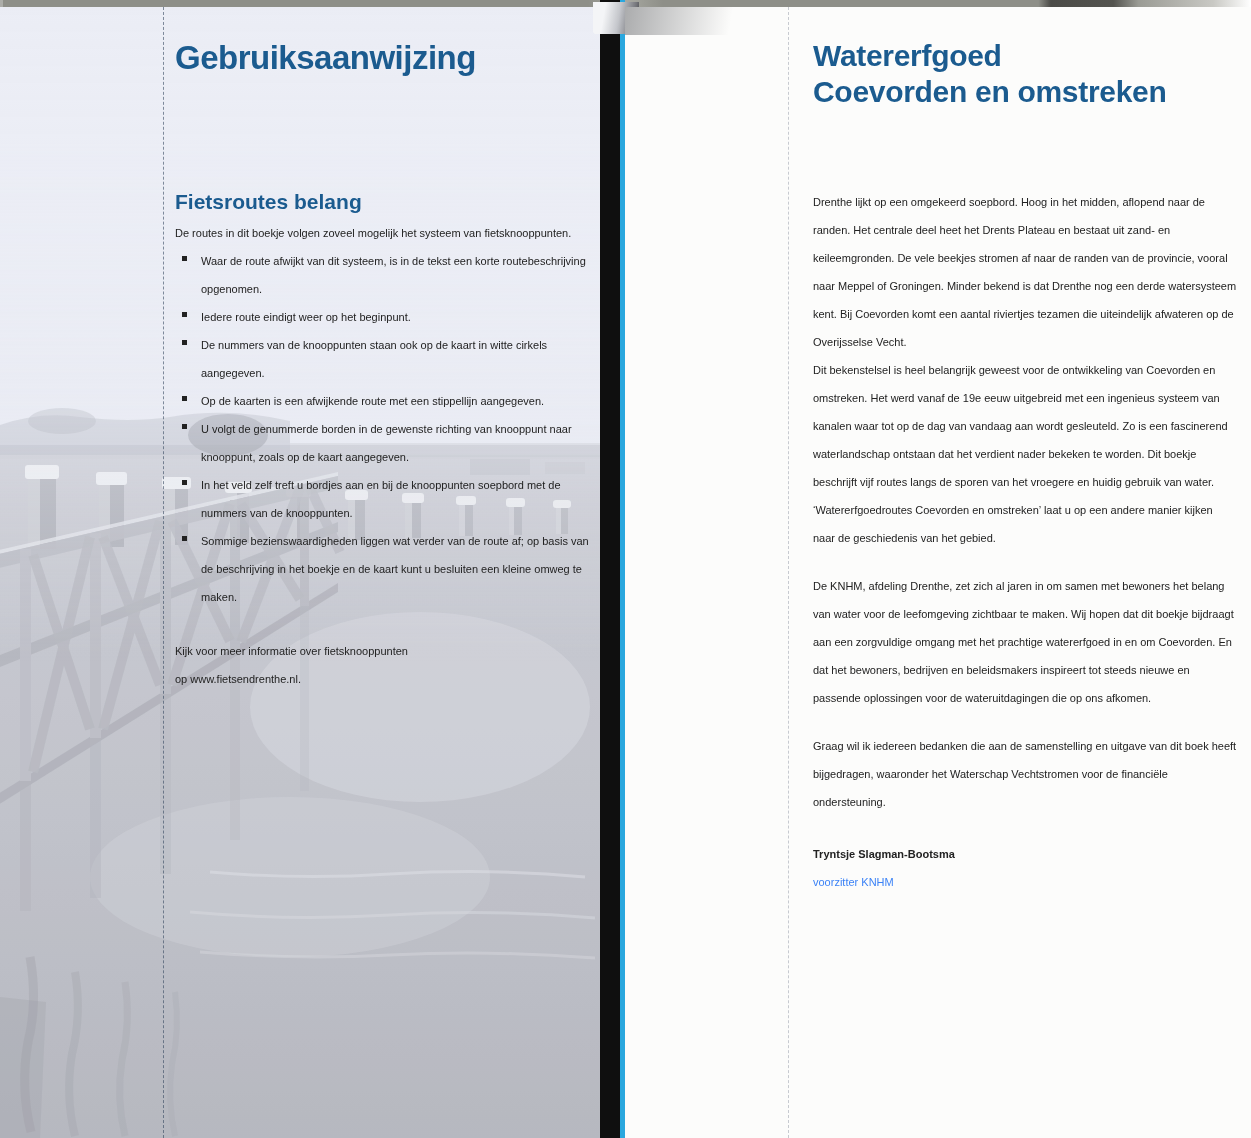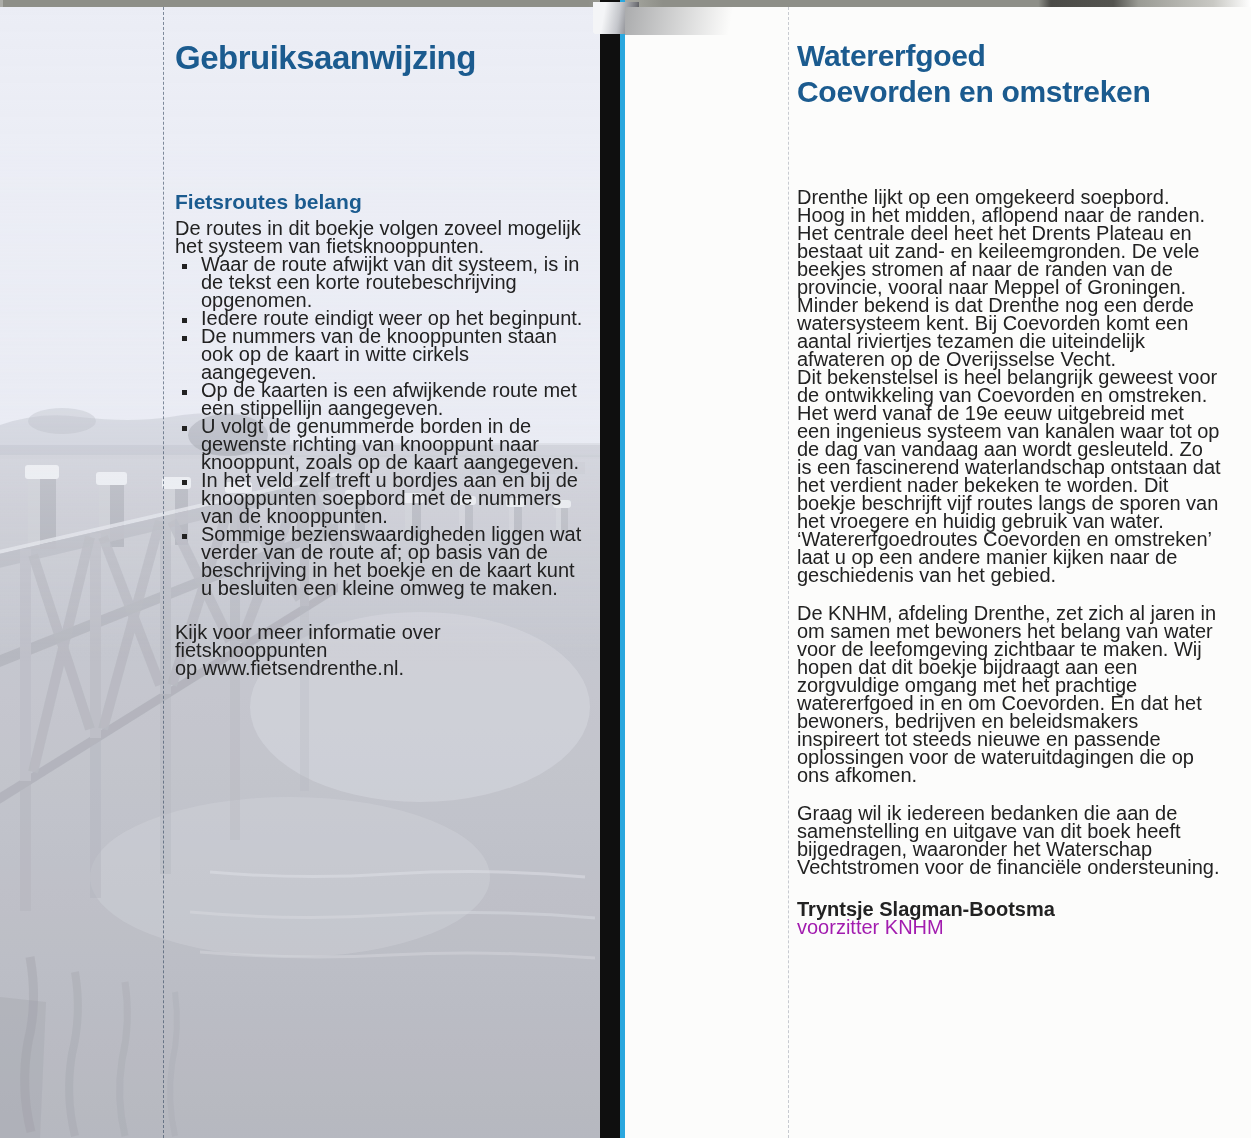--- a/index.html
+++ b/index.html
@@ -50,21 +50,21 @@
     position:absolute;left:175px;top:0;width:415px;height:100%;
   }
   .content-left h1{
     margin:31px 0 0 0;font-size:33px;line-height:40px;font-weight:bold;
     color:var(--accent);letter-spacing:-.5px;
   }
   .content-left h2{
     margin:110px 0 4px 0;font-size:21px;line-height:27px;font-weight:bold;
     color:var(--accent);
   }
-  .body-text{font-size:20px;line-height:18px;color:var(--body-ink);}
+  .body-text{font-size:11px;line-height:28px;color:var(--body-ink);}
   .content-left .intro{margin:0;}
   ul.bullets{margin:0;padding:0;list-style:none;}
   ul.bullets li{position:relative;padding-left:26px;margin:0;}
   ul.bullets li::before{
     content:"";position:absolute;left:7px;top:9px;width:5px;height:5px;background:#222;
   }
   .footer-note{margin:26px 0 0 0;}
 
   
   .gutter-black{position:absolute;left:600px;top:0;width:20px;height:1138px;background:#0f0f0f;}
@@ -81,30 +81,30 @@
 
   
   .page-right{
     position:absolute;left:625px;top:7px;width:626px;height:1131px;
     background:#fcfcfb;
   }
   .foldline-right{
     position:absolute;left:163px;top:0;height:100%;width:0;
     border-left:1px dashed #c7cad0;
   }
-  .content-right{position:absolute;left:172px;top:0;width:424px;height:100%;}
+  .content-right{position:absolute;left:188px;top:0;width:424px;height:100%;}
   .content-right h1{
     margin:31px 0 0 0;font-size:30px;line-height:36px;font-weight:bold;
     color:var(--accent);letter-spacing:-.3px;
   }
   .right-body{margin-top:78px;}
   .right-body p{margin:0;}
   .right-body p.spaced{margin-top:20px;}
   .sig-name{margin-top:24px !important;font-weight:bold;}
-  .sig-role{color:#a21caf;}
+  .sig-role{color:#3b82f6;}
 </style>
 </head>
 <body>
 
 <div class="scan">
 
   <div class="top-strip"></div>
   <div class="left-strip"></div>
 
   <div class="page-left">

